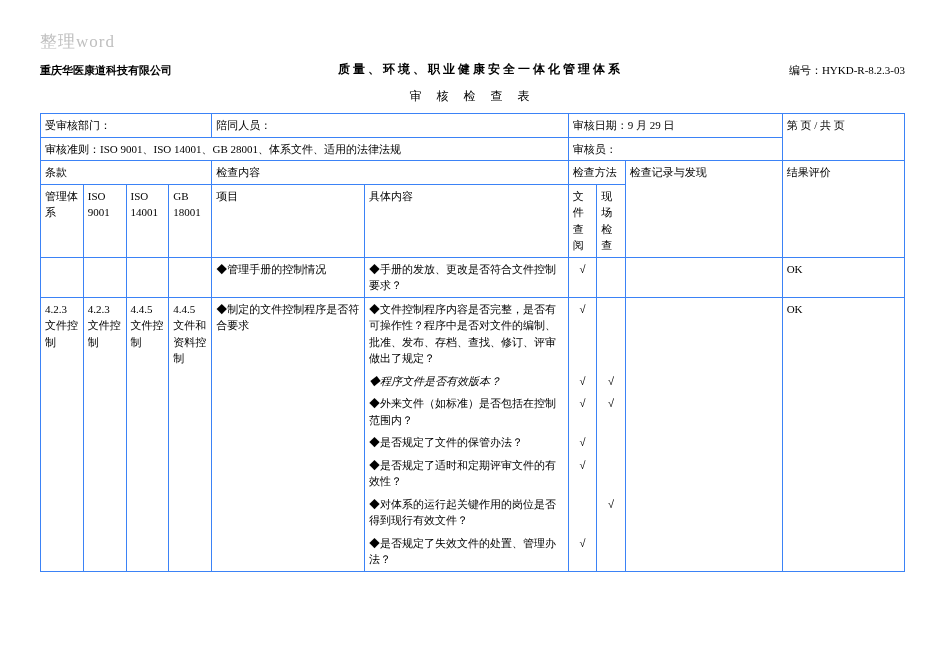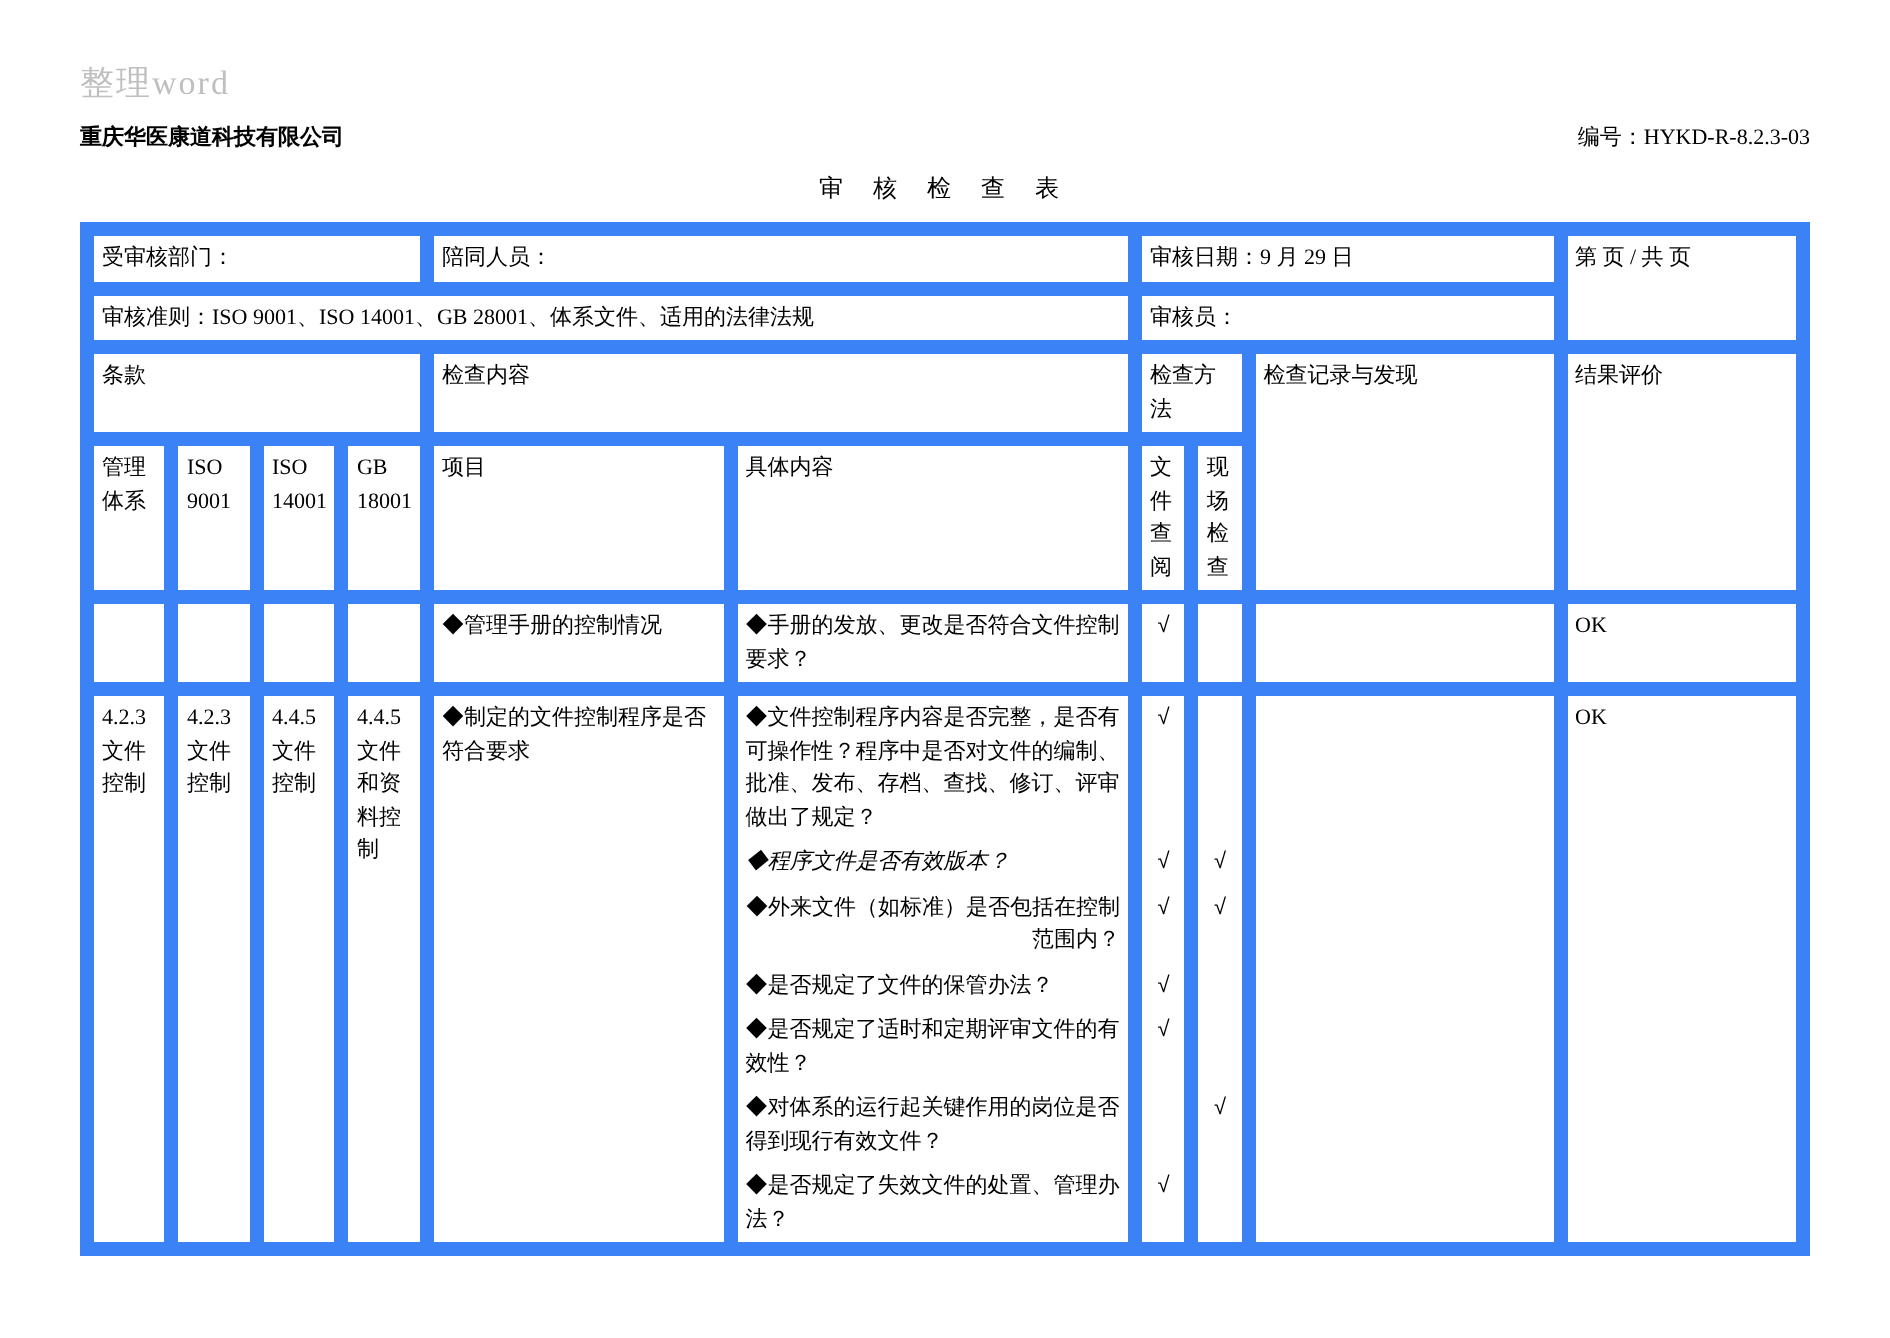--- a/index.html
+++ b/index.html
@@ -47,21 +47,21 @@
       font-size: 12px;
       letter-spacing: 6px;
       margin: 10px 0 8px 0;
     }
     table.outer {
       border-collapse: collapse;
       width: 100%;
       table-layout: fixed;
     }
     table.outer td, table.outer th {
-      border: 7px solid #3b82f6;
+      border: 1px solid #3b82f6;
       padding: 3px 4px;
       vertical-align: top;
       font-size: 11px;
       line-height: 1.5;
     }
     .hcenter { text-align: left; vertical-align: middle; }
     .bullet { padding-left: 0; }
     .check { text-align: center; font-family: "Segoe UI Symbol","Arial Unicode MS",sans-serif; }
     colgroup col.c1 { width: 42px; }
     colgroup col.c2 { width: 42px; }
@@ -75,20 +75,21 @@
     colgroup col.c10{ width: 34px; }
     colgroup col.cpage{ width: 120px;}
   </style>
 </head>
 <body>
 
 <div class="watermark">整理word</div>
 
 <div class="header-row">
   <div class="company">重庆华医康道科技有限公司</div>
+  <div class="title-block">质量、环境、职业健康安全一体化管理体系</div>
   <div class="doc-no">
     <span>编号：</span><span>HYKD-R-8.2.3-03</span>
   </div>
 </div>
 
 <div class="subtitle">审 核 检 查 表</div>
 
 <table class="outer">
   <colgroup>
     <col class="c1">
@@ -170,21 +171,21 @@
     <td class="check" style="border-bottom:none;"></td>
     <td rowspan="7" colspan="2"></td>
     <td rowspan="7" class="hcenter">OK</td>
   </tr>
   <tr>
     <td class="bullet" style="border-top:none;border-bottom:none;font-style:italic;">◆程序文件是否有效版本？</td>
     <td class="check" style="border-top:none;border-bottom:none;">√</td>
     <td class="check" style="border-top:none;border-bottom:none;">√</td>
   </tr>
   <tr>
-    <td class="bullet" style="border-top:none;border-bottom:none;text-align:right;">◆外来文件（如标准）是否包括在控制范围内？</td>
+    <td class="bullet" style="border-top:none;border-bottom:none;">◆外来文件（如标准）是否包括在控制范围内？</td>
     <td class="check" style="border-top:none;border-bottom:none;">√</td>
     <td class="check" style="border-top:none;border-bottom:none;">√</td>
   </tr>
   <tr>
     <td class="bullet" style="border-top:none;border-bottom:none;">◆是否规定了文件的保管办法？</td>
     <td class="check" style="border-top:none;border-bottom:none;">√</td>
     <td class="check" style="border-top:none;border-bottom:none;"></td>
   </tr>
   <tr>
     <td class="bullet" style="border-top:none;border-bottom:none;">◆是否规定了适时和定期评审文件的有效性？</td>

